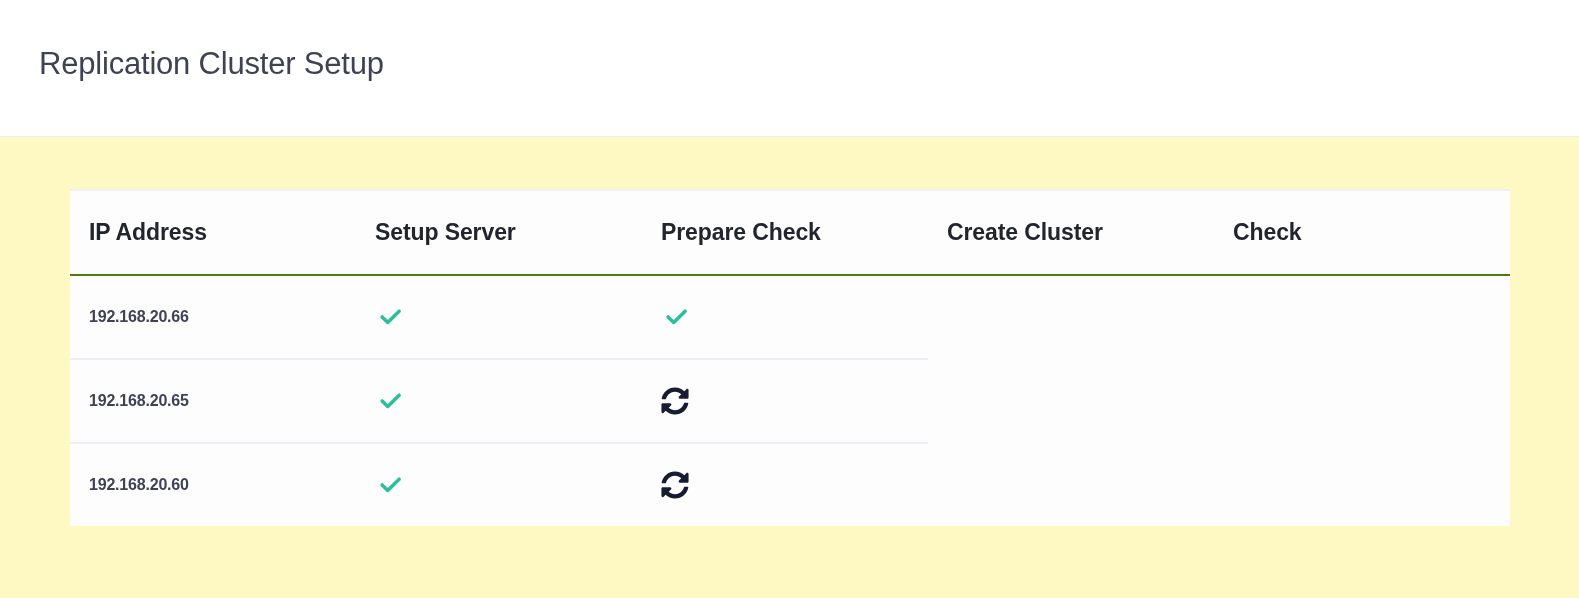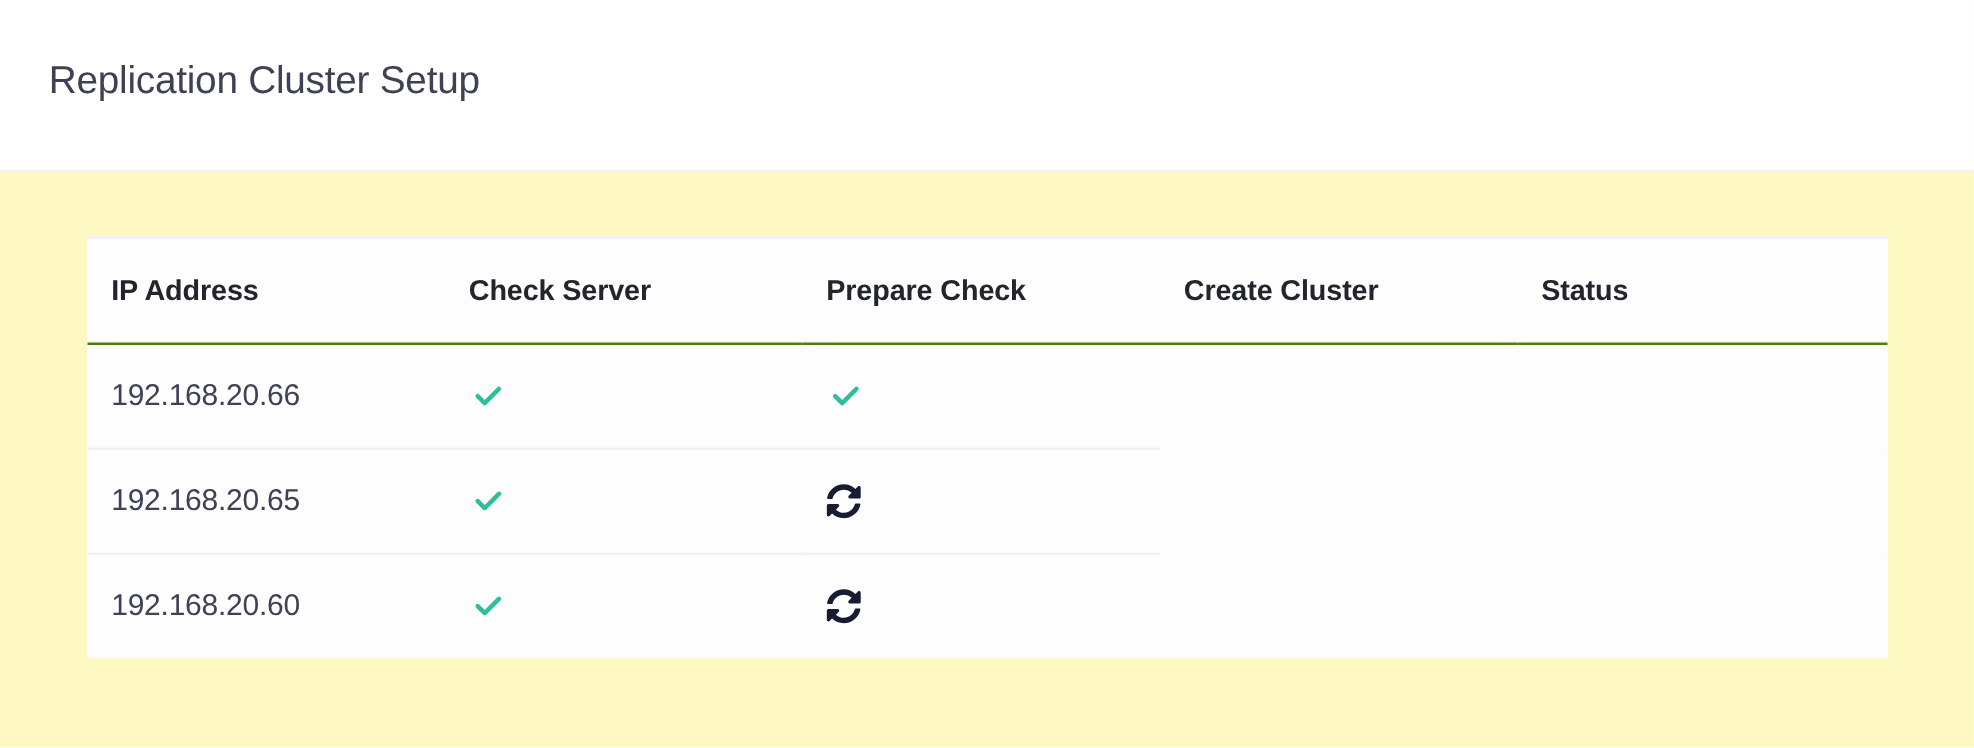--- a/index.html
+++ b/index.html
@@ -77,22 +77,22 @@
     padding: 28px 0 28px 19px;
     border-top: 2px solid #eef0f6;
     border-bottom: 2px solid #4d7c0f;
     background: #fdfdfe;
     letter-spacing: -0.1px;
     white-space: nowrap;
     vertical-align: middle;
   }
 
   table.cluster-table tbody td {
-    font-size: 24px;
-    font-weight: 400;
+    font-size: 16px;
+    font-weight: 700;
     color: #3f4254;
     padding: 26px 0 26px 19px;
     background: #fdfdfe;
     border-bottom: 2px solid #eef0f6;
     vertical-align: middle;
     letter-spacing: -0.2px;
     white-space: nowrap;
     height: 30px;
   }
 
@@ -130,24 +130,24 @@
         <col class="c-ip">
         <col class="c-check">
         <col class="c-prepare">
         <col class="c-threads">
         <col class="c-status">
       </colgroup>
 
       <thead>
         <tr>
           <th>IP Address</th>
-          <th>Check Server</th>
+          <th>Setup Server</th>
           <th>Prepare Check</th>
           <th>Create Cluster</th>
-          <th>Status</th>
+          <th>Check</th>
         </tr>
       </thead>
 
       <tbody>
 
         <tr>
           <td>192.168.20.66</td>
           <td>
             <span class="icon-check">
               <svg width="30" height="30" viewBox="0 0 24 24" aria-hidden="true">

